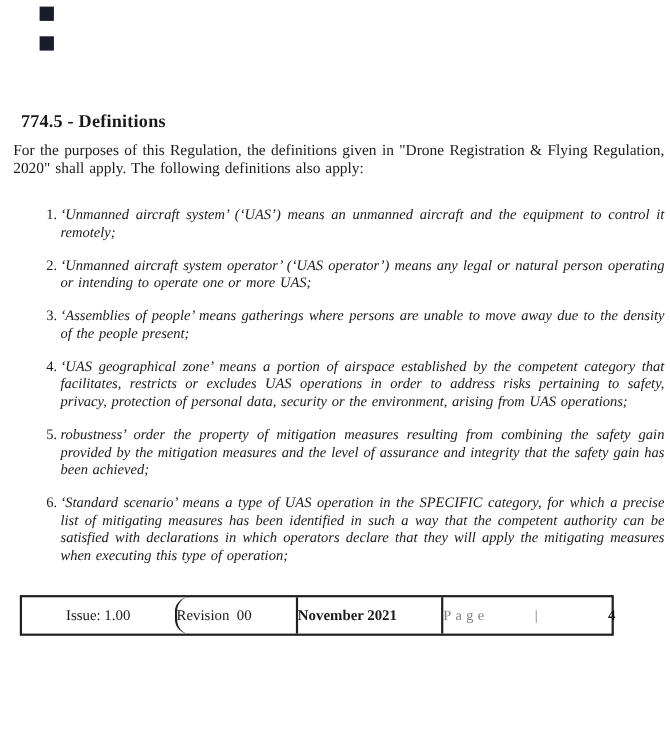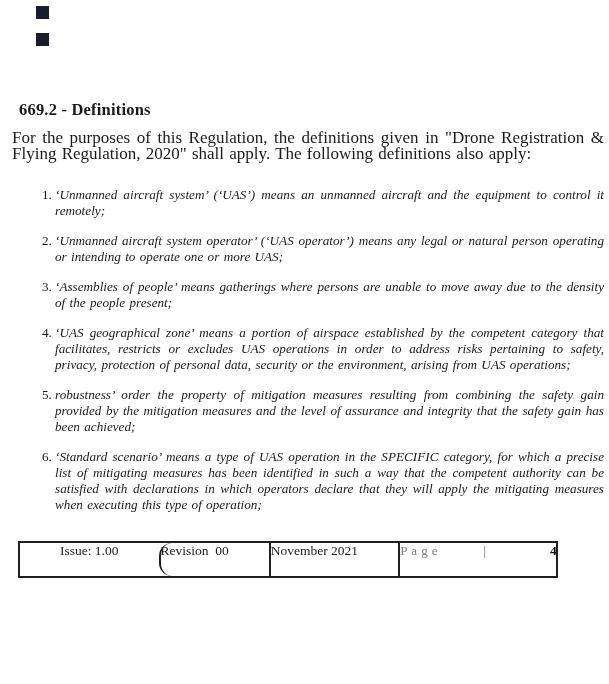--- a/index.html
+++ b/index.html
@@ -25,21 +25,21 @@
   .heading {
     margin: 98px 0 0 19px;
     font-size: 16.5px;
     font-weight: bold;
     line-height: 24px;
     letter-spacing: 0.2px;
   }
   .intro {
     margin: 8px 4px 0 12px;
     width: 592px;
-    font-size: 17px;
+    font-size: 14px;
     line-height: 16px;
     text-align: justify;
     word-spacing: 1px;
   }
   .defs {
     margin: 25px 0 0 42px;
     width: 562px;
   }
   .def-item {
     display: flex;
@@ -68,44 +68,45 @@
     height: 37px;
     box-sizing: border-box;
     border: 2px solid #1f1f1f;
     display: flex;
     background: #ffffff;
   }
   .cell {
     box-sizing: border-box;
     border-left: 2px solid #1f1f1f;
     display: flex;
+    align-items: center;
     justify-content: center;
     font-size: 13.5px;
     white-space: pre;
     color: #1b1b1b;
     margin-left: 40px;
   }
   .cell.first { border-left: none; }
   .c1 { width: 111px; }
   .c2 { width: 123px; }
-  .c3 { width: 152px; }
+  .c3 { width: 152px; font-weight: bold; }
   .c4 { flex: 1; gap: 40px; }
   .pg-label { color: #7e7e7e; letter-spacing: 4px; font-size: 13px; }
   .pg-bar   { color: #6f6f6f; margin-left: 2px; font-size: 13px; }
   .pg-num   { color: #111111; font-weight: bold; margin-left: 24px; font-size: 13.5px; }
 </style>
 </head>
 <body>
 
 <div class="page" style="color: rgb(26, 26, 26);">
 
   <div class="corner-sq top" style="background: rgb(25, 29, 43);"></div>
   <div class="corner-sq bottom" style="background: rgb(25, 29, 43);"></div>
 
-  <div class="heading">669.2 - Definitions</div>
+  <div class="heading">774.5 - Definitions</div>
 
   <p class="intro">For the purposes of this Regulation, the definitions given in "Drone Registration &amp; Flying Regulation, 2020" shall apply. The following definitions also apply:</p>
 
   <div class="defs">
 
     <div class="def-item">
       <span class="def-num">1.</span>
       <span class="def-txt">‘Unmanned aircraft system’ (‘UAS’) means an unmanned aircraft and the equipment to control it remotely;</span>
     </div>
 

